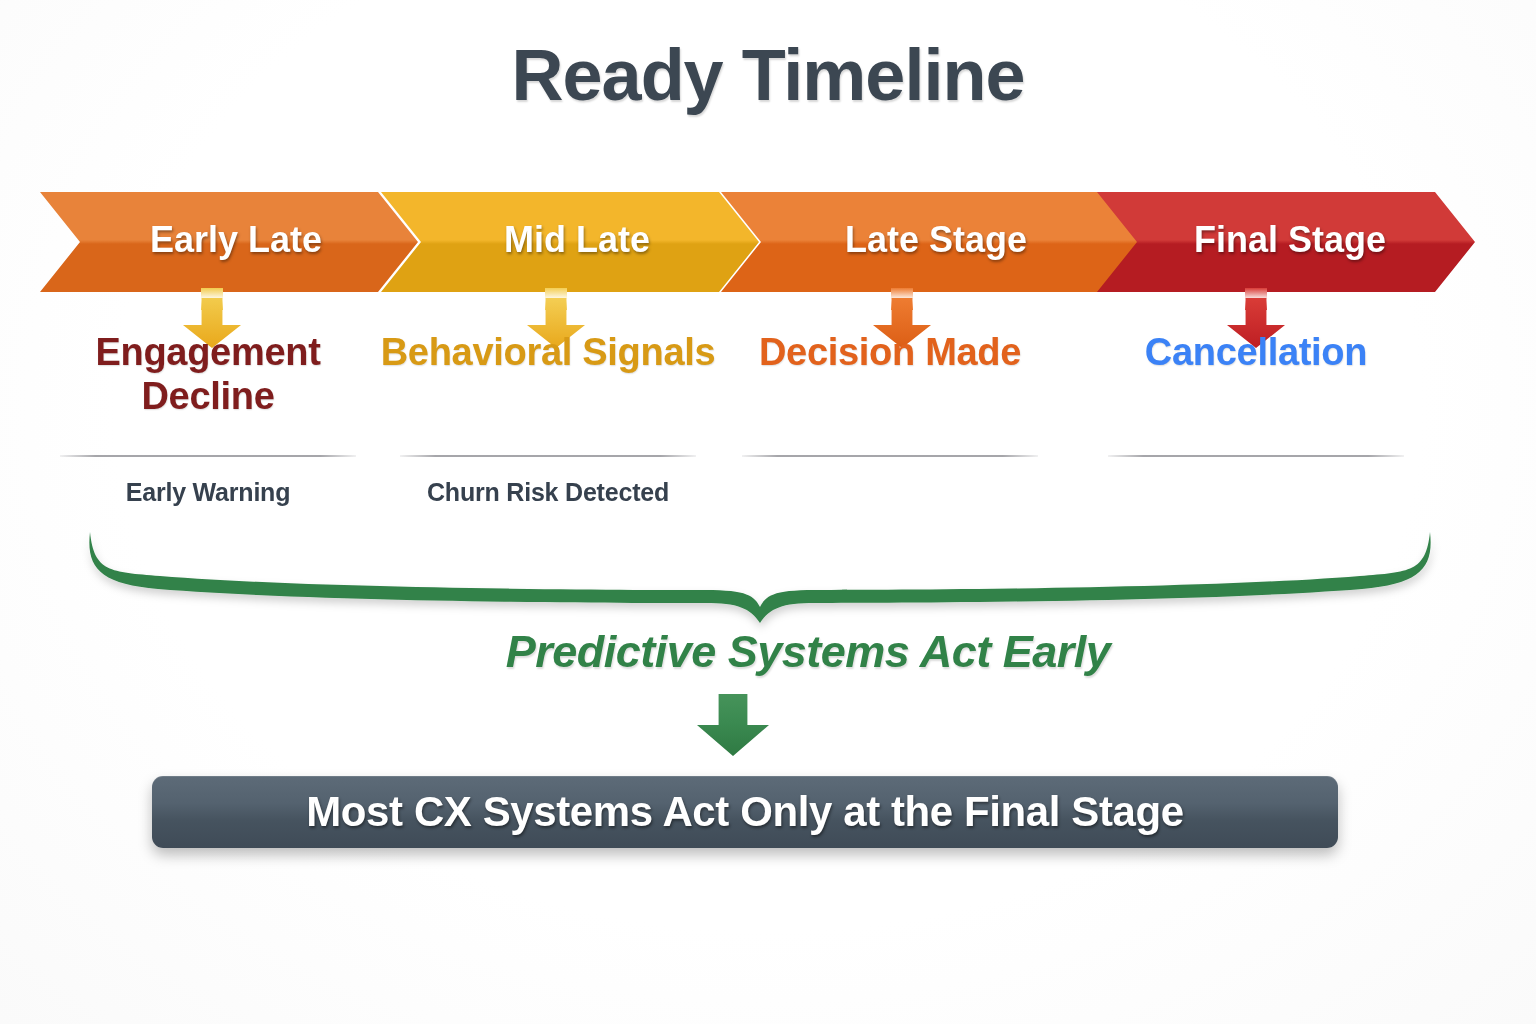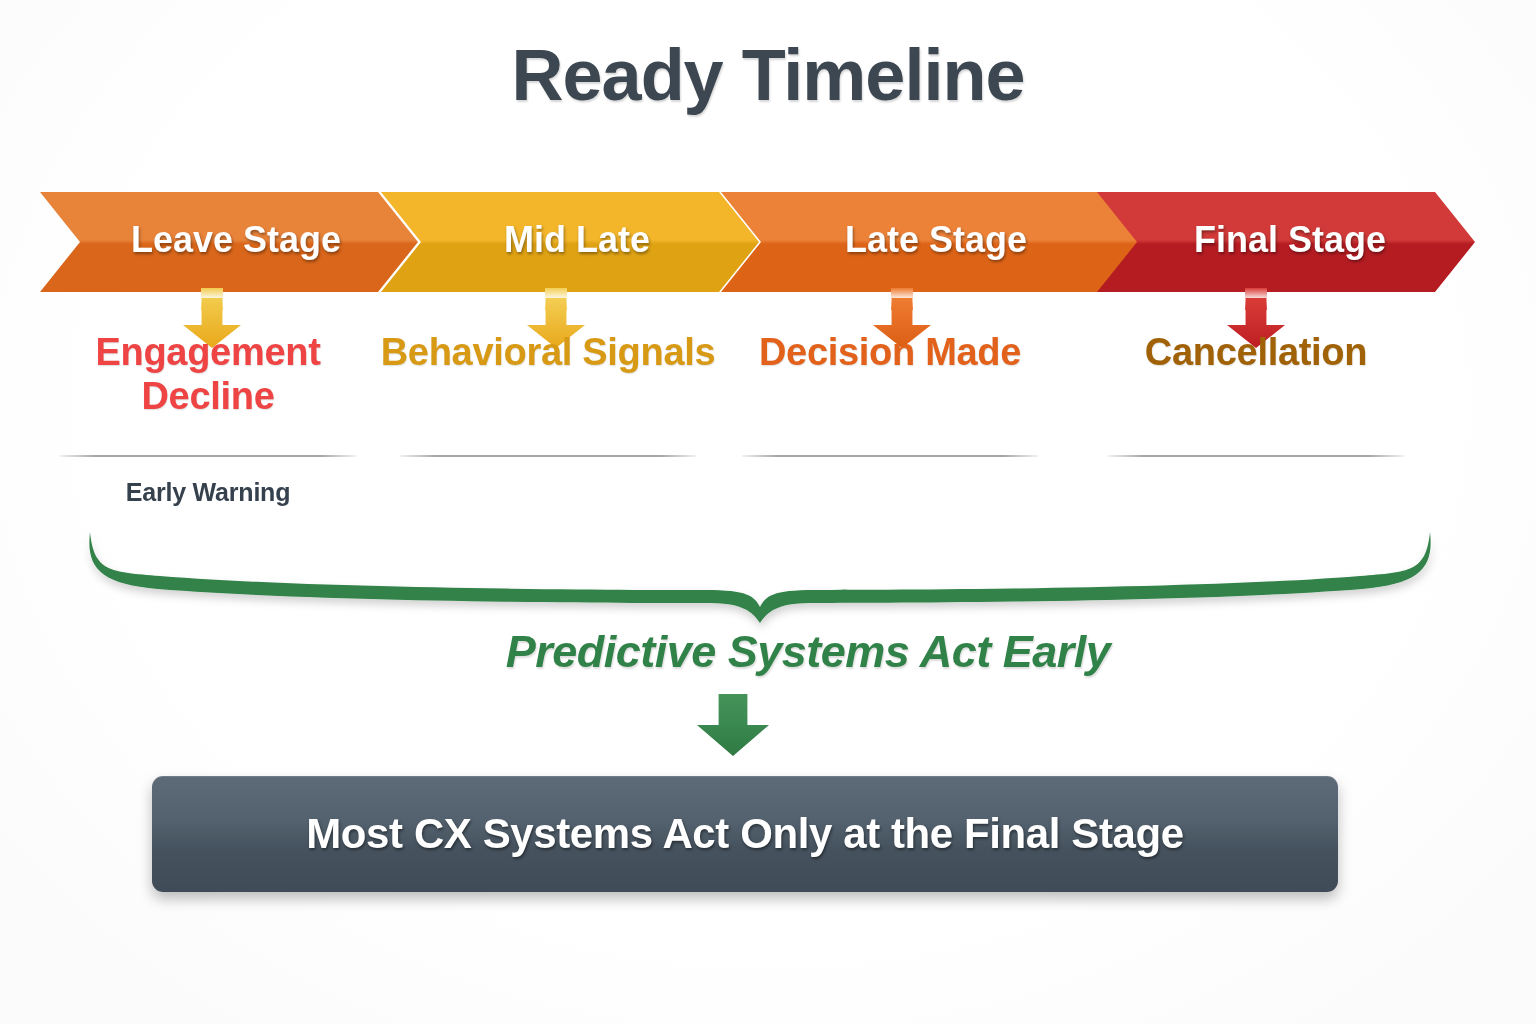--- a/index.html
+++ b/index.html
@@ -147,21 +147,21 @@
     clip-path: polygon(30% 0, 70% 0, 70% 50%, 100% 50%, 50% 100%, 0 50%, 30% 50%);
     filter: drop-shadow(2px 4px 3px rgba(0,0,0,0.2));
   }
 
   
   #bottom-bar {
     position: absolute;
     left: 152px;
     top: 776px;
     width: 1186px;
-    height: 116px;
+    height: 72px;
     border-radius: 11px;
     background: linear-gradient(to bottom, #5d6b78 0%, #54626f 38%, #46535f 62%, #3f4b57 100%);
     box-shadow: 0 7px 14px rgba(0,0,0,0.26), inset 0 1px 0 rgba(255,255,255,0.12);
     display: flex;
     align-items: center;
     justify-content: center;
   }
   #bottom-bar-label {
     font-size: 42px;
     font-weight: bold;
@@ -171,21 +171,21 @@
   }
 </style>
 </head>
 <body>
 
 <div id="page-title">Ready Timeline</div>
 
 <div id="chevron-row">
 
   <div class="chevron" id="chev-0" style="left: 0px; width: 378px; background: linear-gradient(rgb(232, 131, 58) 0%, rgb(232, 131, 58) 48%, rgb(217, 102, 26) 52%, rgb(217, 102, 26) 100%);">
-    <span class="chevron-label">Leave Stage</span>
+    <span class="chevron-label">Early Late</span>
   </div>
 
   <div class="chevron" id="chev-1" style="left: 341px; width: 378px; background: linear-gradient(rgb(243, 182, 43) 0%, rgb(243, 182, 43) 48%, rgb(223, 162, 19) 52%, rgb(223, 162, 19) 100%);">
     <span class="chevron-label">Mid Late</span>
   </div>
 
   <div class="chevron" id="chev-3" style="left: 1051px; width: 384px; background: linear-gradient(rgb(209, 58, 56) 0%, rgb(209, 58, 56) 48%, rgb(181, 28, 34) 52%, rgb(181, 28, 34) 100%);">
     <span class="chevron-label">Final Stage</span>
   </div>
 
@@ -198,37 +198,38 @@
 <div class="stub" id="stub-1" style="left: 545px; top: 288px; background: linear-gradient(rgb(244, 206, 83) 0%, rgb(255, 255, 255) 55%, rgb(244, 206, 83) 100%);"></div>
 <div class="stub" id="stub-2" style="left: 891px; top: 288px; background: linear-gradient(rgb(238, 124, 49) 0%, rgb(255, 255, 255) 55%, rgb(238, 124, 49) 100%);"></div>
 <div class="stub" id="stub-3" style="left: 1245px; top: 288px; background: linear-gradient(rgb(217, 60, 55) 0%, rgb(255, 255, 255) 55%, rgb(217, 60, 55) 100%);"></div>
 
 <div class="down-arrow" id="arrow-0" style="left: 183px; top: 298px; background: linear-gradient(rgb(242, 203, 76) 0%, rgb(233, 168, 27) 100%);"></div>
 <div class="down-arrow" id="arrow-1" style="left: 527px; top: 298px; background: linear-gradient(rgb(244, 206, 83) 0%, rgb(232, 168, 28) 100%);"></div>
 <div class="down-arrow" id="arrow-2" style="left: 873px; top: 298px; background: linear-gradient(rgb(238, 124, 49) 0%, rgb(220, 94, 21) 100%);"></div>
 <div class="down-arrow" id="arrow-3" style="left: 1227px; top: 298px; background: linear-gradient(rgb(217, 60, 55) 0%, rgb(190, 30, 35) 100%);"></div>
 
 <div class="col" id="col-0" style="left: 38px;">
-  <div class="col-heading" id="head-0" style="color: #ef4444;">Engagement Decline</div>
+  <div class="col-heading" id="head-0" style="color: #7f1d1d;">Engagement Decline</div>
   <div class="col-divider"></div>
   <div class="col-caption">Early Warning</div>
 </div>
 
 <div class="col" id="col-1" style="left: 378px;">
   <div class="col-heading" id="head-1" style="color: rgb(216, 154, 21); text-align: center;">Behavioral Signals</div>
   <div class="col-divider"></div>
+  <div class="col-caption">Churn Risk Detected</div>
 </div>
 
 <div class="col" id="col-2" style="left: 720px;">
   <div class="col-heading" id="head-2" style="color: rgb(226, 98, 28);">Decision Made</div>
   <div class="col-divider"></div>
 </div>
 
 <div class="col" id="col-3" style="left: 1086px;">
-  <div class="col-heading" id="head-3" style="color: #a16207;">Cancellation</div>
+  <div class="col-heading" id="head-3" style="color: #3b82f6;">Cancellation</div>
   <div class="col-divider"></div>
 </div>
 
 <div id="brace-wrap">
   <svg width="1400" height="130" viewBox="0 0 1400 130">
     <defs>
       <filter id="braceShadow" x="-6%" y="-30%" width="112%" height="190%">
         <feDropShadow dx="1" dy="5" stdDeviation="4" flood-color="#000000" flood-opacity="0.18"></feDropShadow>
       </filter>
     </defs>

